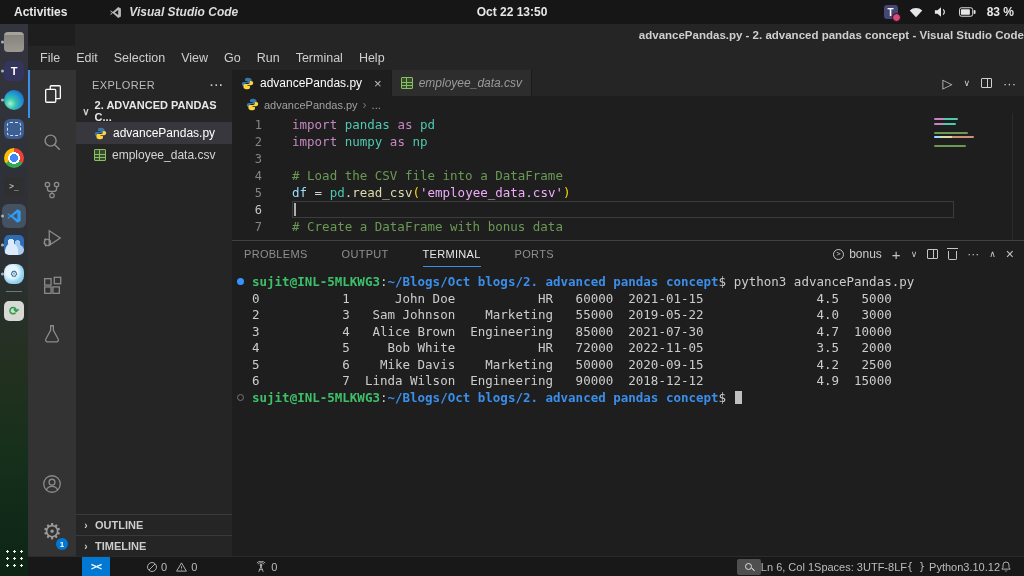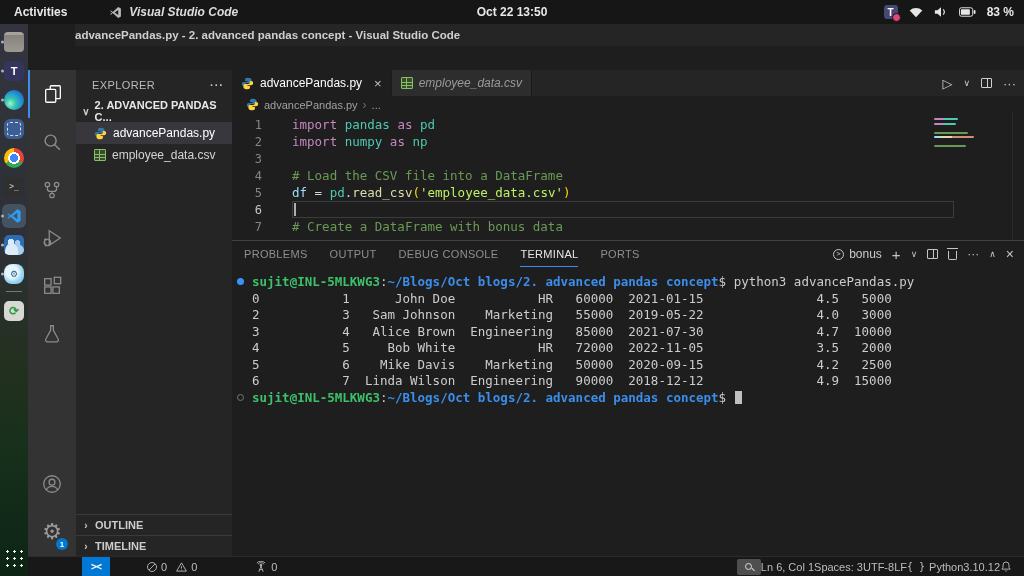--- a/index.html
+++ b/index.html
@@ -47,21 +47,21 @@
   .dock-sep { width:16px; height:1px; background:#6f7a72; margin:3px 0 4px; }
   .di-updater { background:#d8d8d4; color:#2f9e44; font-size:12px; font-weight:700; }
   .dock-spacer { flex:1; }
   .di-show-apps { background-image:radial-gradient(#f2f2f2 1.1px, transparent 1.3px);
                   background-size:7px 7px; background-position:center; width:19px; height:19px; border-radius:0; }
   .dock-item.show-apps { margin-bottom:3px; }
 
   
   #window { position:absolute; left:28px; top:24px; width:996px; height:552px; background:#1e1e1e; }
   #titlebar { position:absolute; left:0; top:0; right:0; height:22px; background:#252526;
-              display:flex; align-items:center; justify-content:flex-start;
+              display:flex; align-items:center; justify-content:flex-end;
               color:#cfcfcf; font-size:11.5px; font-weight:700;margin-left:47px; }
   #menubar { position:absolute; left:0; top:22px; right:0; height:24px; background:#252526;
              display:flex; align-items:center; padding-left:4px; }
   .menu-item { color:#cfcfcf; font-size:12.5px; padding:0 8px; cursor:default; }
 
   #main { position:absolute; left:0; top:46px; right:0; bottom:20px; display:flex; }
 
   
   #activitybar { width:48px; background:#333333; display:flex; flex-direction:column; align-items:center; }
   .ab-item { width:48px; height:48px; display:flex; align-items:center; justify-content:center;
@@ -114,29 +114,29 @@
   
   #code { height:127px; background:#1e1e1e; position:relative; font-family:"DejaVu Sans Mono",monospace;
           font-size:12.5px; padding-top:3px; overflow:hidden; }
   .code-line { height:17px; display:flex; align-items:center; white-space:pre; }
   .gutter { width:44px; text-align:right; padding-right:14px; color:#858585; flex:0 0 auto; font-size:12px; }
   .code-content { margin-left:16px; flex:1; height:17px; line-height:17px; }
   .code-line.current .gutter { color:#c6c6c6; }
   .code-line.current .code-content { border:1px solid #3c3c3c; margin-right:70px; position:relative; }
   .cursor-caret { position:absolute; left:1px; top:1px; width:1.5px; height:13px; background:#aeafad; }
   .tk-kw { color:#C586C0; } .tk-mod { color:#4EC9B0; } .tk-cmt { color:#6A9955; }
-  .tk-var { color:#9CDCFE; } .tk-fn { color:#DCDCAA; } .tk-str { color:#bef264; }
+  .tk-var { color:#9CDCFE; } .tk-fn { color:#DCDCAA; } .tk-str { color:#f0abfc; }
   .tk-par { color:#FFD700; } .tk-def { color:#D4D4D4; }
   #minimap { position:absolute; right:30px; top:5px; width:60px; }
   #minimap .mm { height:2px; margin-bottom:2.5px; border-radius:1px; }
   #scrollstrip { position:absolute; right:0; top:0; bottom:0; width:12px; border-left:1px solid #2a2a2a; }
 
   
   #panel { flex:1; border-top:1px solid #424242; background:#1e1e1e; display:flex; flex-direction:column; min-height:0; }
-  #panel-tabs { height:26px; display:flex; align-items:flex-start; padding-left:12px; position:relative; }
+  #panel-tabs { height:26px; display:flex; align-items:flex-start; padding-left:12px; position:relative;gap:12px; }
   .ptab { font-size:11px; letter-spacing:.3px; color:#8f8f8f; margin-right:22px; height:26px;
           display:flex; align-items:center; border-bottom:1px solid transparent; }
   .ptab.active { color:#e7e7e7; border-bottom:1px solid #3b8eea; }
   .panel-actions { position:absolute; right:10px; top:0; bottom:0; display:flex; align-items:center; gap:10px;
                    color:#c5c5c5; font-size:12px; }
   .shell-item { display:flex; align-items:center; gap:5px; font-size:12px; color:#cccccc; }
   .icon-shell { width:11px; height:11px; border:1px solid #c5c5c5; border-radius:50%; font-size:7px;
                 display:inline-flex; align-items:center; justify-content:center; font-family:"DejaVu Sans Mono",monospace; }
   .icon-trash { width:9px; height:9px; border:1px solid currentColor; border-top:none;
                 border-radius:0 0 2px 2px; position:relative; display:inline-block; margin-top:3px; }
@@ -245,20 +245,30 @@
       <div class="dock-spacer"></div>
       <div class="dock-item show-apps">
         <div class="di di-show-apps"></div>
       </div>
     </div>
 
   <div id="window">
     <div id="titlebar">
       <span>advancePandas.py - 2. advanced pandas concept - Visual Studio Code</span>
     </div>
+    <div id="menubar">
+        <span class="menu-item">File</span>
+        <span class="menu-item">Edit</span>
+        <span class="menu-item">Selection</span>
+        <span class="menu-item">View</span>
+        <span class="menu-item">Go</span>
+        <span class="menu-item">Run</span>
+        <span class="menu-item">Terminal</span>
+        <span class="menu-item">Help</span>
+      </div>
 
     <div id="main">
 
       <div id="activitybar">
         <div class="ab-item active">
           <svg width="22" height="22" viewBox="0 0 24 24" fill="none" stroke="currentColor" stroke-width="1.4">
               <rect x="9" y="3" width="11" height="14" rx="1"></rect>
               <rect x="4" y="7" width="11" height="14" rx="1" fill="#333333"></rect>
             </svg>
         </div>
@@ -398,21 +408,20 @@
               <div class="mm" style="width: 0px; background: transparent;"></div>
               <div class="mm" style="width: 32px; background: rgb(106, 153, 85);"></div>
             </div>
           <div id="scrollstrip"></div>
         </div>
 
         <div id="panel">
           <div id="panel-tabs">
             <div class="ptab">PROBLEMS</div>
               <div class="ptab">OUTPUT</div>
-              <div class="ptab">DEBUG CONSOLE</div>
               <div class="ptab active">TERMINAL</div>
               <div class="ptab">PORTS</div>
               <div class="panel-actions">
               <span class="shell-item">
                 <span class="icon-shell">&gt;</span>
                 <span>bonus</span>
               </span>
               <span style="font-size:15px;">+</span>
               <span class="chev">∨</span>
               <span class="icon-split"></span>

